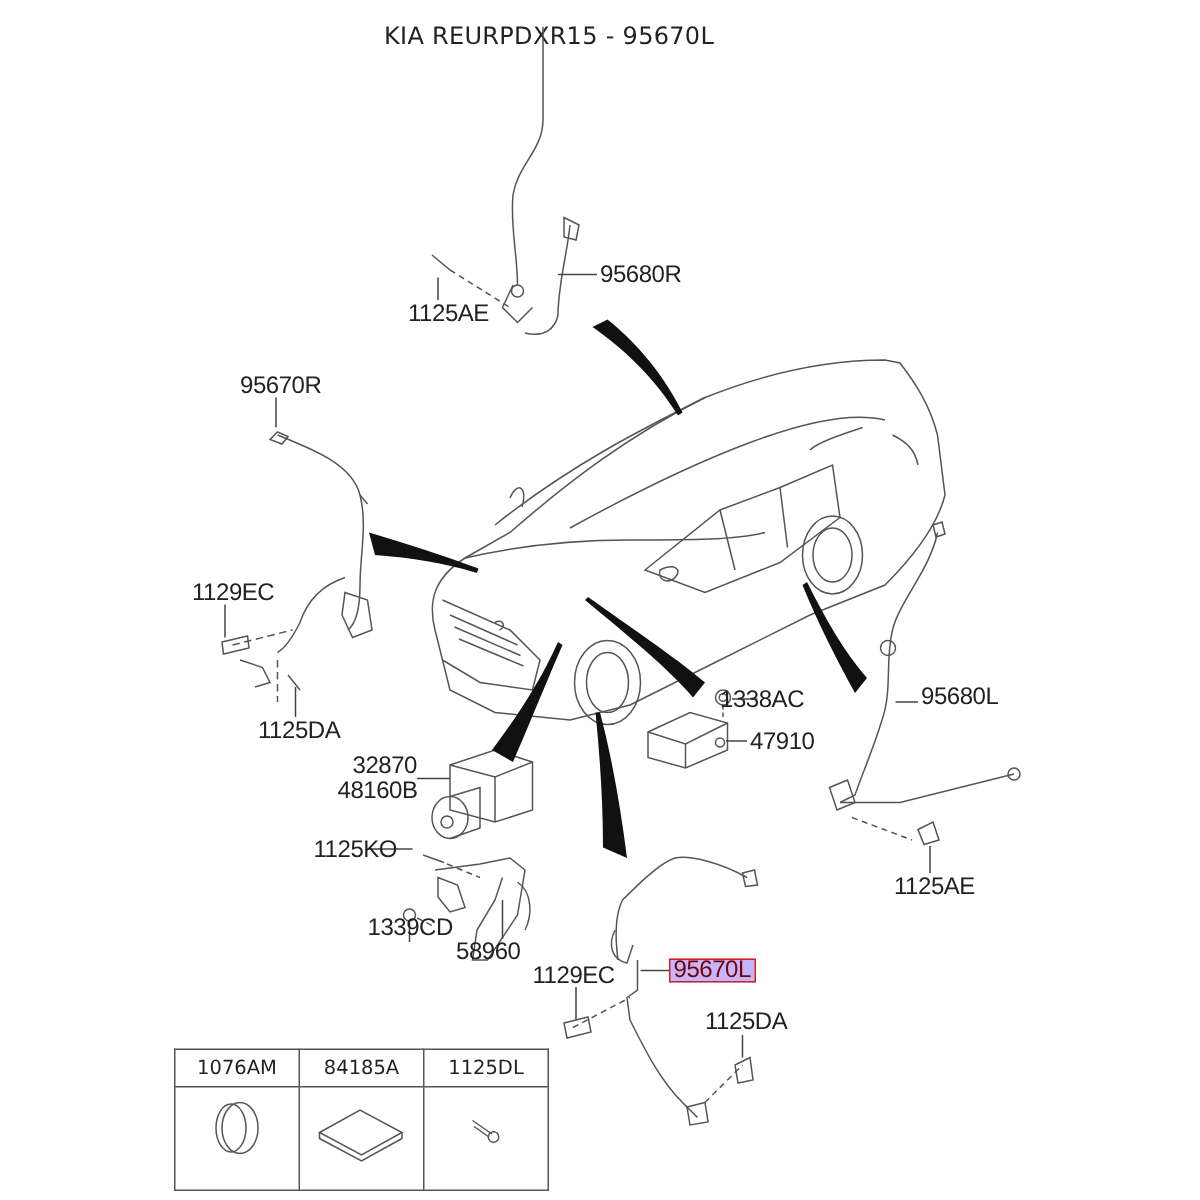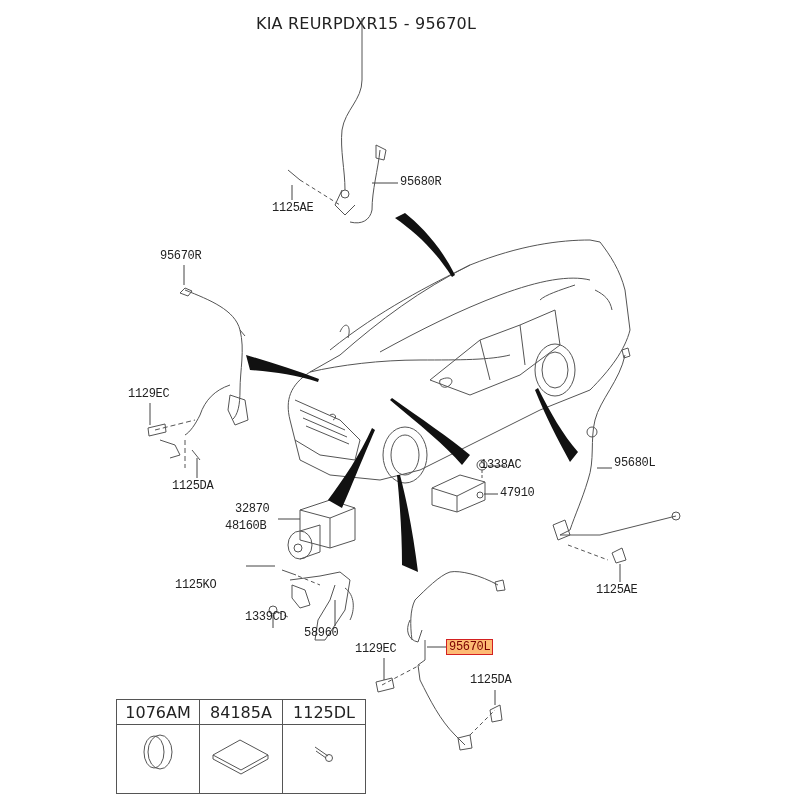--- a/index.html
+++ b/index.html
@@ -1,22 +1,22 @@
 <!DOCTYPE html>
 <html><head>
 <meta charset="utf-8">
 <style>
   html,body{margin:0;padding:0;background:#fff;}
   body{width:800px;height:800px;position:relative;overflow:hidden;font-family:"DejaVu Sans",sans-serif;}
   .title{position:absolute;left:216px;top:14px;font-size:16px;color:#222;letter-spacing:0.2px;margin-left:40px;}
-  .lbl{position:absolute;font-size:12px;color:#222;font-family:Liberation Mono, monospace;white-space:nowrap;letter-spacing:-0.3px;cursor:pointer;}
-  .lbl.hl{background:#fdba74;border:1px solid #d32020;color:#7a0000;padding:0 2px;line-height:14px;}
+  .lbl{position:absolute;font-size:16px;color:#222;font-family:Liberation Sans, sans-serif;white-space:nowrap;letter-spacing:-0.3px;cursor:pointer;}
+  .lbl.hl{background:#c4b5fd;border:1px solid #d32020;color:#7a0000;padding:0 2px;line-height:14px;}
   svg.diagram{position:absolute;left:0;top:0;}
   .legend{position:absolute;left:116px;top:699px;border-collapse:collapse;}
-  .legend td{border:1px solid #555;width:82px;text-align:center;font-size:16px;color:#222;padding:0;}
+  .legend td{border:1px solid #555;width:82px;text-align:center;font-size:13px;color:#222;padding:0;}
   .legend tr.h td{height:24px;}
   .legend tr.b td{height:68px;}
 </style>
 </head>
 <body>
 
 <div class="title">KIA REURPDXR15 - 95670L</div>
 
 <svg class="diagram" width="800" height="800" viewBox="0 0 800 800">
   <g fill="none" stroke="#555" stroke-width="1">
@@ -164,21 +164,21 @@
   </g>
 </svg>
 
 <div class="lbl" style="left:400px;top:175px;">95680R</div>
 <div class="lbl" style="left:272px;top:201px;">1125AE</div>
 <div class="lbl" style="left:160px;top:249px;">95670R</div>
 <div class="lbl" style="left:128px;top:387px;">1129EC</div>
 <div class="lbl" style="left:172px;top:479px;">1125DA</div>
 <div class="lbl" style="left:235px;top:502px;">32870</div>
 <div class="lbl" style="left:225px;top:519px;">48160B</div>
-<div class="lbl" style="left:175px;top:558px;margin-top:20px;">1125KO</div>
+<div class="lbl" style="left:209px;top:558px;">1125KO</div>
 <div class="lbl" style="left:245px;top:610px;">1339CD</div>
 <div class="lbl" style="left:304px;top:626px;">58960</div>
 <div class="lbl" style="left:480px;top:458px;">1338AC</div>
 <div class="lbl" style="left:500px;top:486px;">47910</div>
 <div class="lbl" style="left:614px;top:456px;">95680L</div>
 <div class="lbl" style="left:596px;top:583px;">1125AE</div>
 <div class="lbl hl" style="left:446px;top:639px;">95670L</div>
 <div class="lbl" style="left:355px;top:642px;">1129EC</div>
 <div class="lbl" style="left:470px;top:673px;">1125DA</div>
 

